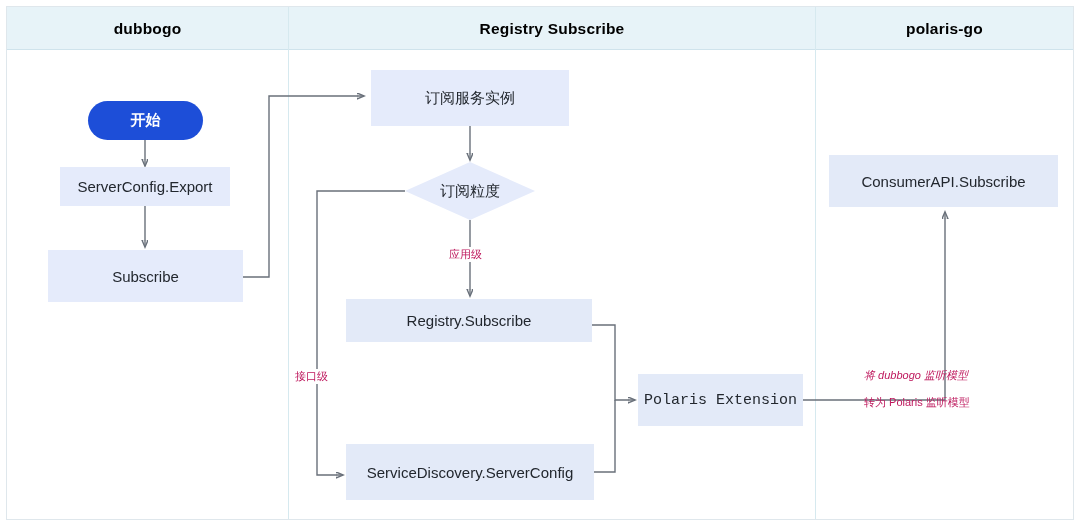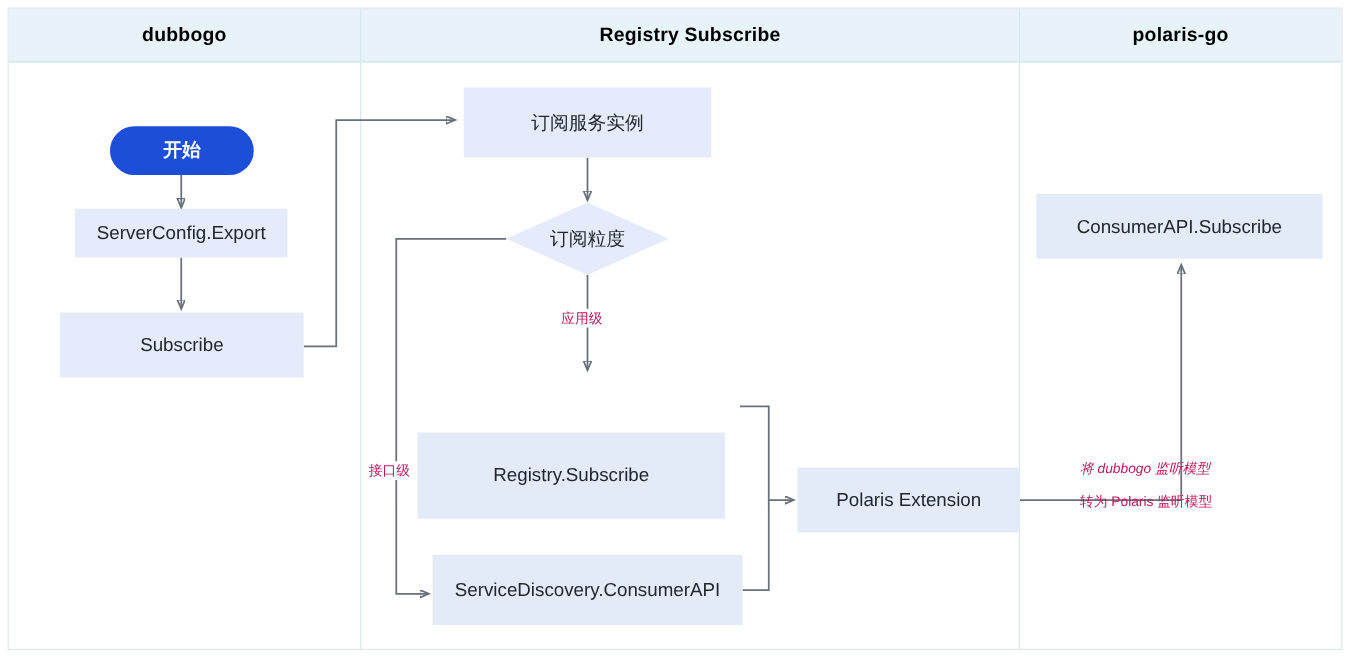--- a/index.html
+++ b/index.html
@@ -164,25 +164,25 @@
 
   <div class="node proc" style="left:371px; top:70px; width:198px; height:56px;">订阅服务实例</div>
 
   <div class="diamond-wrap" style="left:405px; top:162px; width:130px; height:58px;">
     <svg class="diamond-shape" viewBox="0 0 130 58" preserveAspectRatio="none">
       <polygon points="65,0 130,29 65,58 0,29" fill="#e5ebfb" stroke="none"></polygon>
     </svg>
     <div class="diamond-label">订阅粒度</div>
   </div>
 
-  <div class="node proc2" style="left:334px; top:299px; width:246px; height:69px;margin-top:47px;">Registry.Subscribe</div>
+  <div class="node proc2" style="left:346px; top:299px; width:246px; height:43px;">Registry.Subscribe</div>
 
-  <div class="node proc2" style="left:346px; top:444px; width:248px; height:56px;">ServiceDiscovery.ConsumerAPI</div>
+  <div class="node proc2" style="left:346px; top:444px; width:248px; height:56px;">ServiceDiscovery.ServerConfig</div>
 
-  <div class="node proc2" style="left:638px; top:374px; width:178px; height:52px;">Polaris Extension</div>
+  <div class="node proc2" style="left:638px; top:374px; width:165px; height:52px;font-family:Liberation Mono, monospace;">Polaris Extension</div>
 
   <div class="node proc2" style="left:829px; top:155px; width:229px; height:52px;">ConsumerAPI.Subscribe</div>
 
   <div class="edge-label" style="left:446px; top:247px;">应用级</div>
 
   <div class="edge-label" style="left:292px; top:369px;">接口级</div>
 
   <div class="edge-label two-line" style="left:864px; top:363px;font-style:italic;">将 dubbogo 监听模型</div>
   <div class="edge-label two-line" style="left:864px; top:390px;">转为 Polaris 监听模型</div>
 

